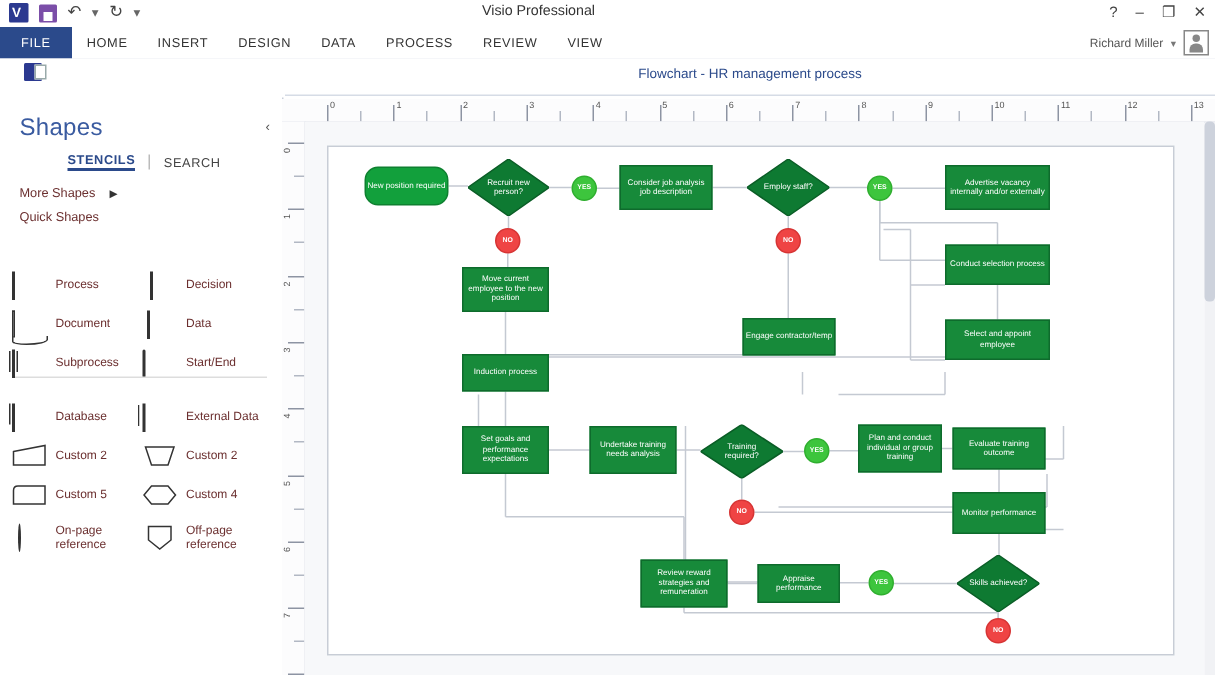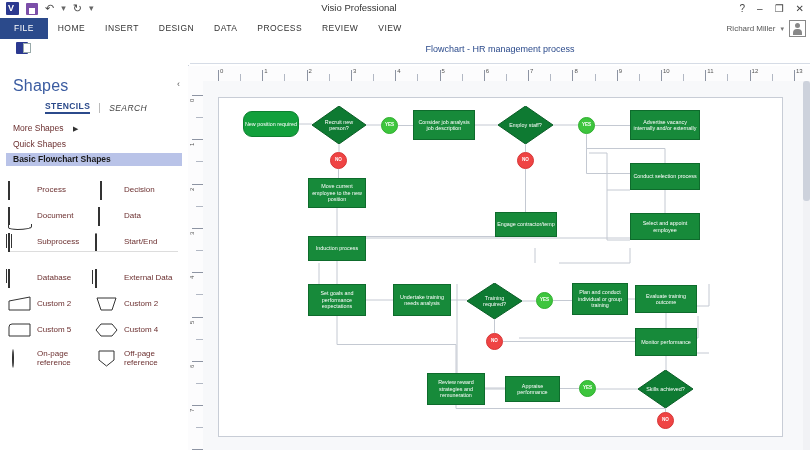--- a/index.html
+++ b/index.html
@@ -43,21 +43,21 @@
   .doc-title{position:absolute;left:190px;top:44px;width:620px;text-align:center;font-size:9px;color:#2b4a8b;}
   .strip-sep{position:absolute;left:190px;top:63px;width:620px;height:1px;background:#d6dce6;}
 
   
   .shapes-panel{position:absolute;left:0;top:65px;width:188px;height:385px;background:#fff;border-right:1px solid #c9cfda;}
   .sp-title{position:absolute;left:13px;top:12px;font-size:16px;color:#3a5ba0;letter-spacing:.2px;}
   .sp-collapse{position:absolute;right:8px;top:14px;font-size:9px;color:#555;}
   .sp-subnav{position:absolute;left:13px;top:36px;display:flex;align-items:center;gap:9px;margin-left:32px;}
   .sp-stencils{font-size:8.5px;font-weight:bold;color:#2b4a8b;letter-spacing:.4px;border-bottom:2px solid #2b4a8b;padding-bottom:1px;}
   .sp-divider{width:1px;height:10px;background:#bbb;}
-  .sp-search{font-size:8.5px;color:#444;letter-spacing:.4px;font-style:italic;}
+  .sp-search{font-size:8.5px;color:#444;letter-spacing:.4px;}
   .sp-link{position:absolute;left:13px;font-size:8.5px;color:#6b2f2f;}
   .sp-more{top:58px;}
   .sp-more .arr{display:inline-block;margin-left:7px;font-size:7px;color:#333;}
   .sp-quick{top:74px;}
   .sp-basic{position:absolute;left:6px;top:88px;width:176px;height:13px;background:#b9c3e8;}
   .sp-basic span{position:absolute;left:7px;top:1px;font-size:8.5px;color:#1a1a1a;font-weight:bold;}
 
   .shape-grid{position:absolute;left:8px;top:112px;width:174px;}
   .srow{display:flex;height:26px;align-items:center;}
   .scell{display:flex;align-items:center;width:87px;}
@@ -161,23 +161,20 @@
       <span class="sp-stencils">STENCILS</span>
       <span class="sp-divider"></span>
       <span class="sp-search">SEARCH</span>
     </div>
 
     <div class="sp-link sp-more">
       <span>More Shapes</span>
       <span class="arr">▶</span>
     </div>
     <div class="sp-link sp-quick">Quick Shapes</div>
-    <div class="sp-basic">
-      <span>Basic Flowchart Shapes</span>
-    </div>
 
     <div class="shape-grid">
       <div class="srow">
         <div class="scell">
           <span class="sglyph"><span class="g-rect"></span></span>
           <span class="slabel">Process</span>
         </div>
         <div class="scell">
           <span class="sglyph"><span class="g-diamond"></span></span>
           <span class="slabel">Decision</span>

